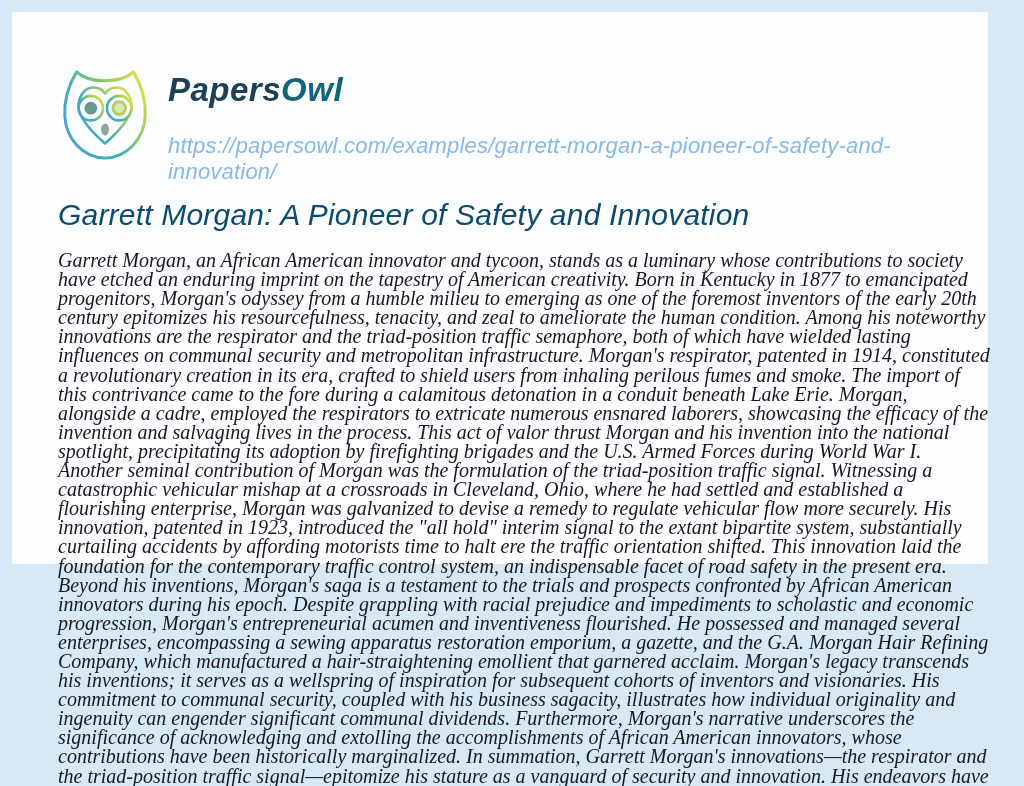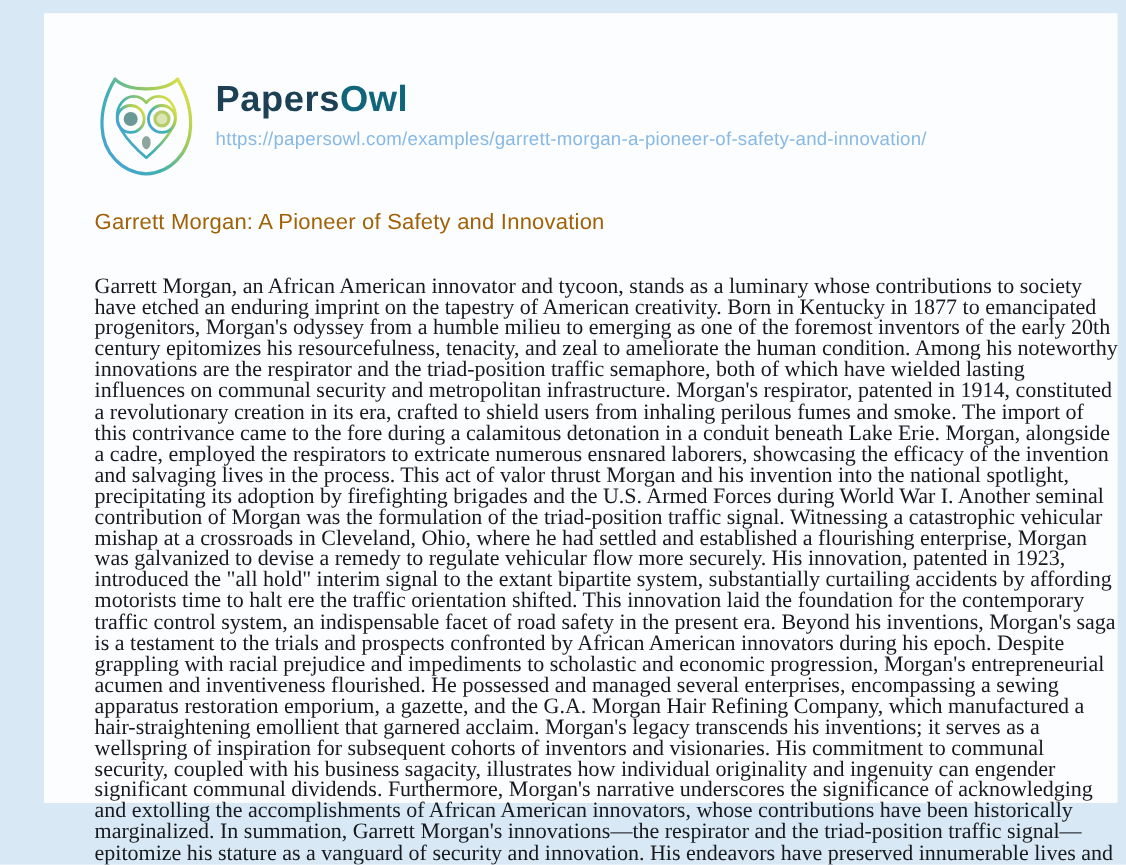--- a/index.html
+++ b/index.html
@@ -7,25 +7,26 @@
   body {
     width: 1024px;
     height: 786px;
     background: #d8e8f5;
     position: relative;
     overflow: hidden;
     font-family: "Liberation Sans", sans-serif;
   }
   .panel {
     position: absolute;
-    left: 40px;
+    left: 12px;
     top: 12px;
     width: 976px;
-    height: 718px;
+    height: 552px;
     background: #fbfdff;
+    font-style: italic;
   }
   .header {
     position: absolute;
     left: 44px;
     top: 50px;
     display: flex;
     align-items: flex-start;
   }
   .logo-wrap {
     width: 98px;
@@ -38,35 +39,35 @@
   }
   .brand {
     font-size: 33px;
     font-weight: bold;
     letter-spacing: 0.5px;
     line-height: 1.1;
   }
   .brand .p1 { color: #1d4055; }
   .brand .p2 { color: #10657b; }
   .url {
-    margin-top: 9px;
-    font-size: 17px;
+    margin-top: 25px;
+    font-size: 22px;
     color: #87b9e4;
     letter-spacing: 0.2px;
     text-decoration: none;
     display: inline-block;
   }
   .essay-title {
     position: absolute;
     left: 46px;
     top: 166px;
     width: 930px;
-    font-size: 20px;
+    font-size: 30px;
     font-weight: 400;
-    color: #a16207;
+    color: #0c4a6e;
     letter-spacing: 0.2px;
   }
   .essay-body {
     position: absolute;
     left: 46px;
     top: 219px;
     width: 932px;
     font-family: "Liberation Serif", "DejaVu Serif", serif;
     font-size: 20px;
     line-height: 19.1px;

